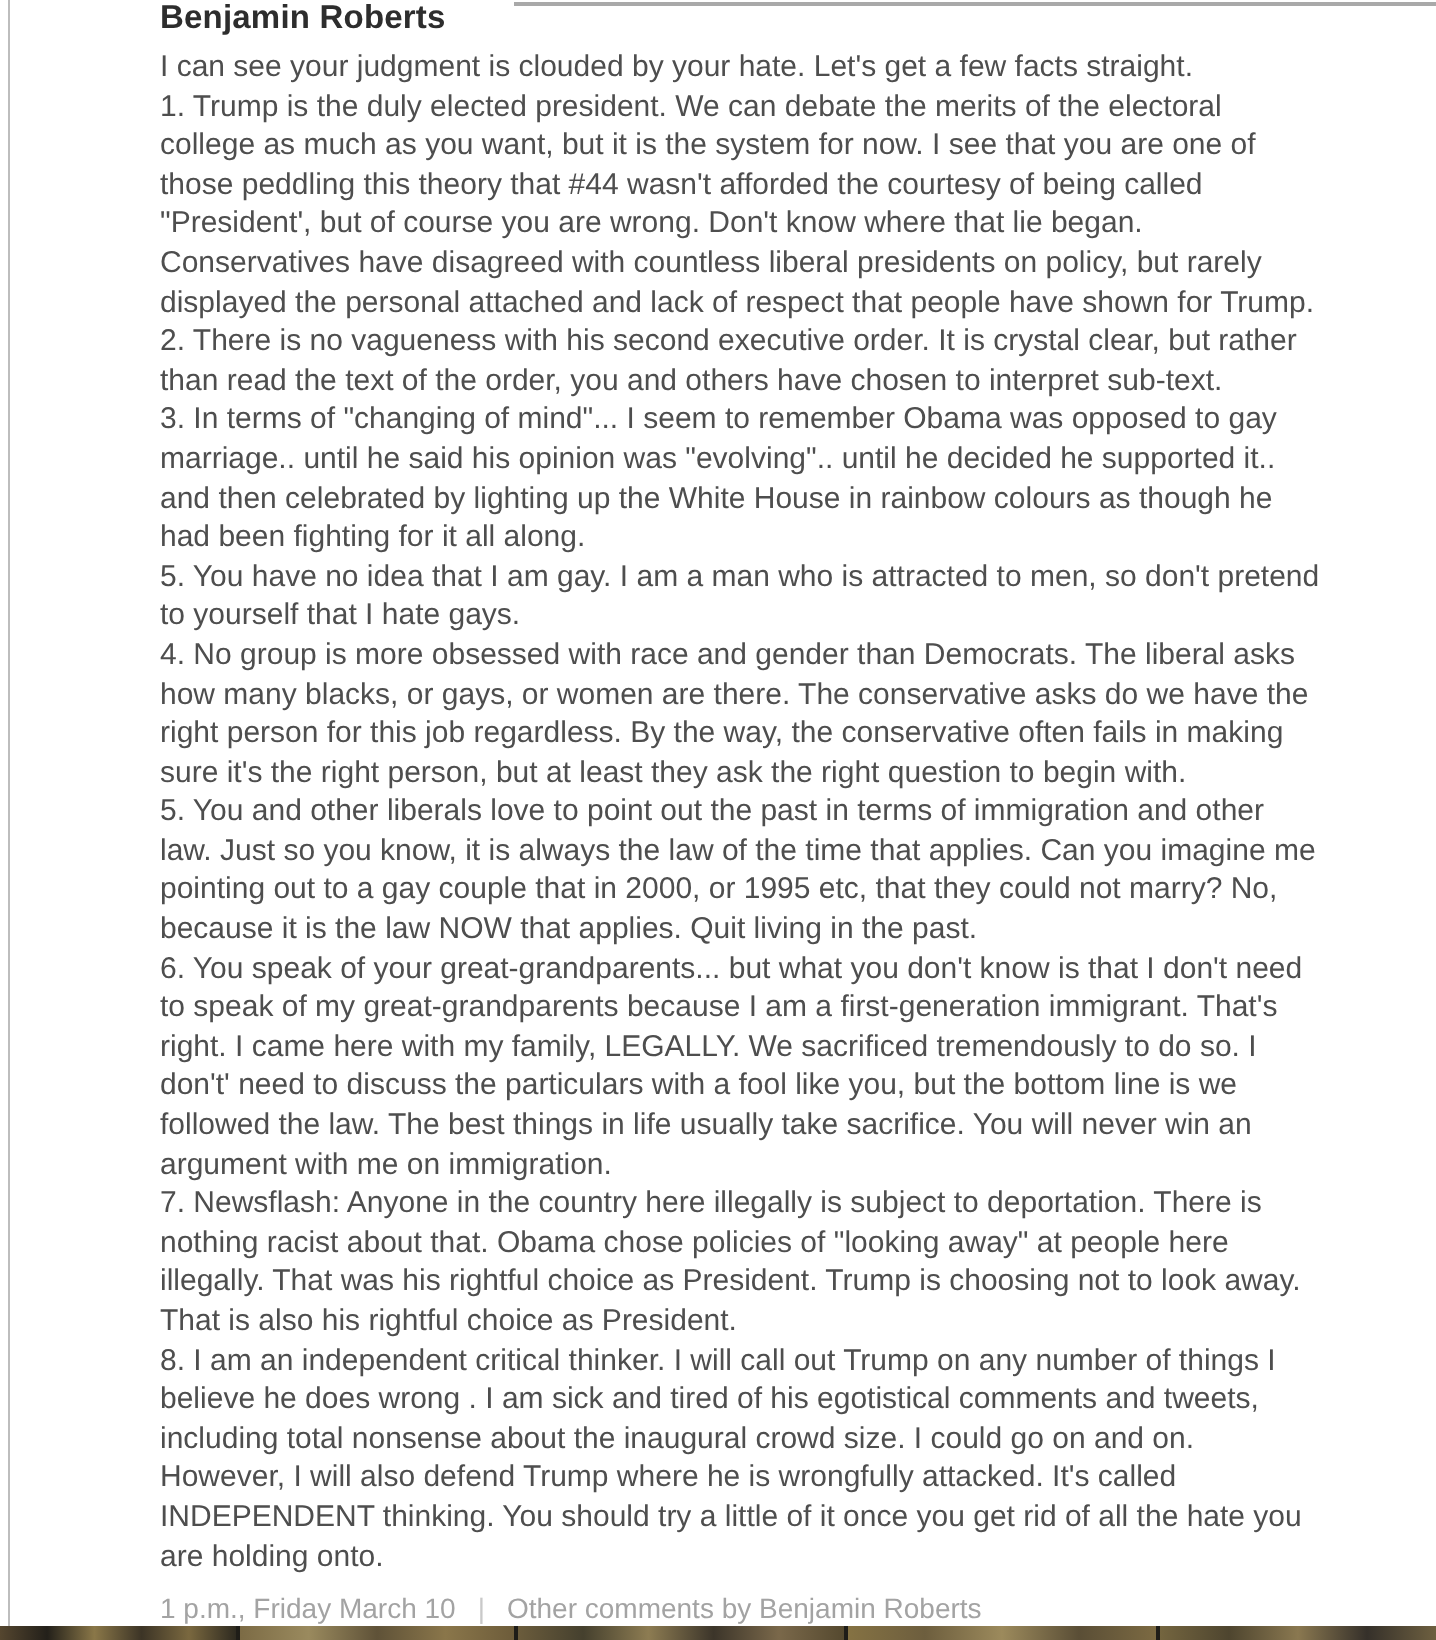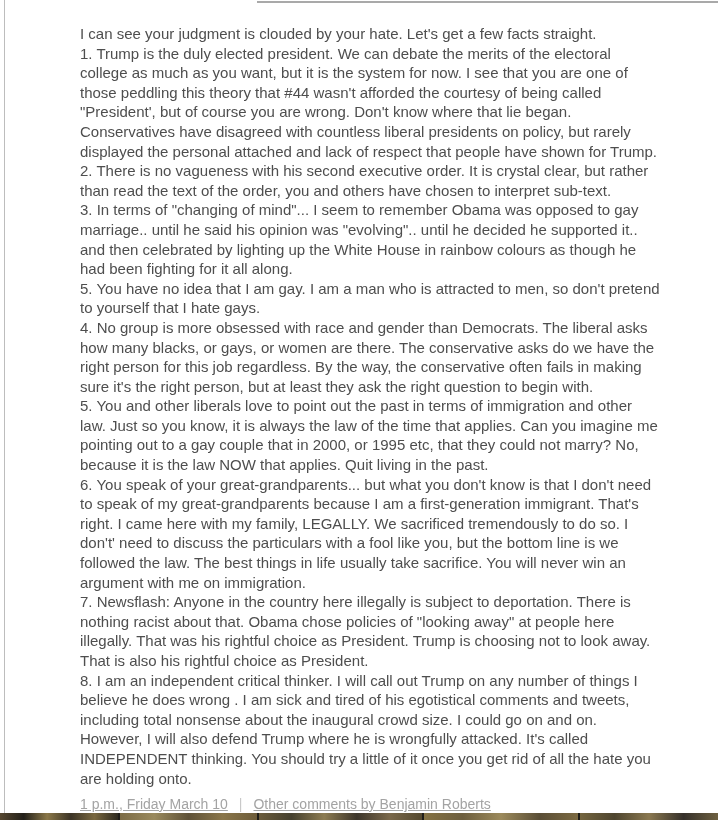--- a/index.html
+++ b/index.html
@@ -52,21 +52,20 @@
     color: #4e4e4e;
     white-space: pre-line;
   }
   .comment-footer {
     position: absolute;
     left: 80px;
     top: 796px;
     font-size: 14px;
     color: #a3a3a3;
     line-height: 16px;
-    text-decoration: underline;
   }
   .footer-sep {
     display: inline-block;
     margin: 0 11px;
     color: #c9c9c9;
   }
   .other-comments-link {
     color: #a3a3a3;
     text-decoration: none;
     cursor: pointer;
@@ -88,20 +87,21 @@
     border-left: 2px solid #1f1d18;
   }
 </style>
 </head>
 <body>
 
 <div class="page">
 
   <div class="left-border"></div>
 
+  <h2 class="author-name">Benjamin Roberts</h2>
 
   <div class="header-divider"></div>
 
   <div class="comment-body">I can see your judgment is clouded by your hate. Let's get a few facts straight.
 1. Trump is the duly elected president. We can debate the merits of the electoral
 college as much as you want, but it is the system for now. I see that you are one of
 those peddling this theory that #44 wasn't afforded the courtesy of being called
 "President', but of course you are wrong. Don't know where that lie began.
 Conservatives have disagreed with countless liberal presidents on policy, but rarely
 displayed the personal attached and lack of respect that people have shown for Trump.

